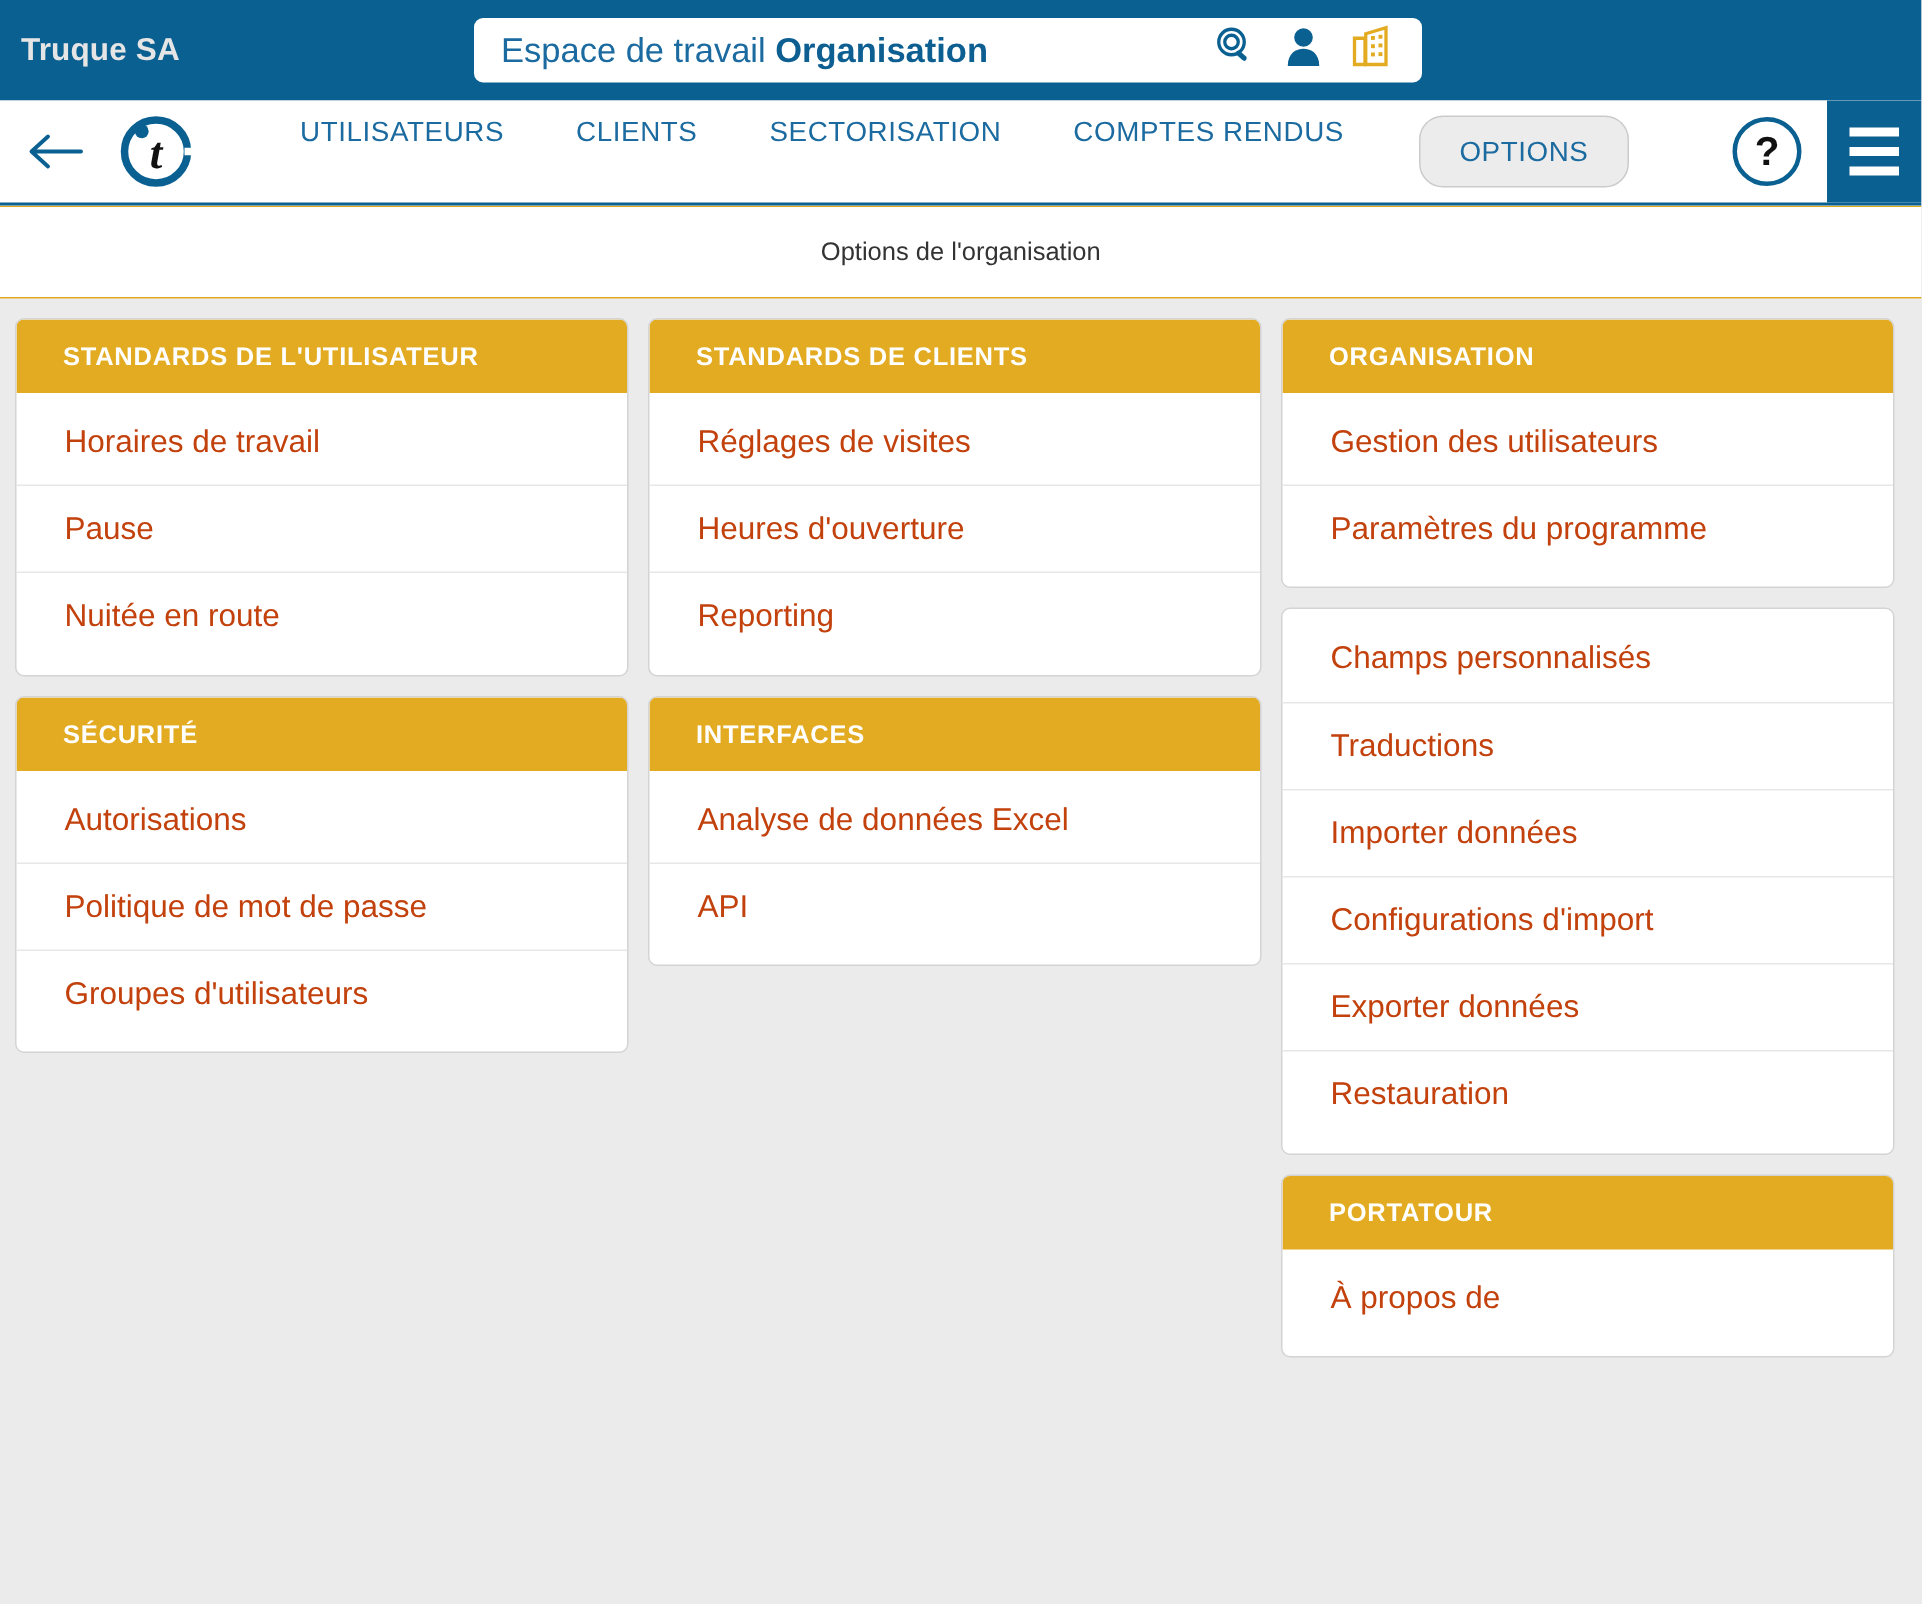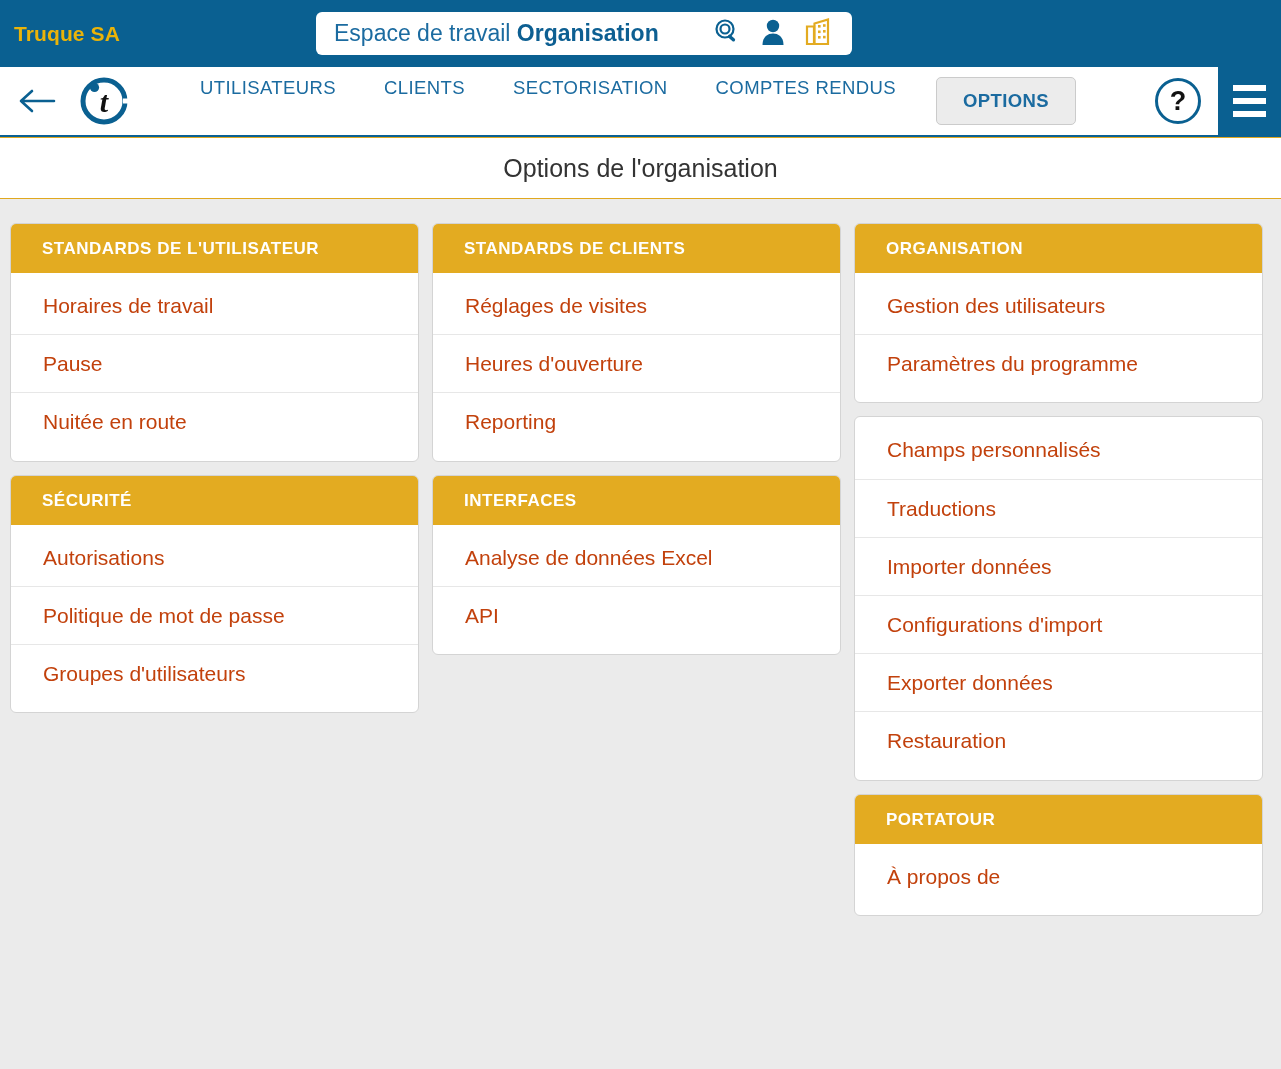--- a/index.html
+++ b/index.html
@@ -14,32 +14,32 @@
 
   
   .topbar {
     height: 67px;
     background: #0a6091;
     display: flex;
     align-items: center;
     position: relative;
   }
   .brand {
-    color: #eab308;
+    color: #e5e5e5;
     font-size: 21px;
     font-weight: bold;
     margin-left: 14px;
     letter-spacing: 0.1px;
     white-space: nowrap;
   }
   .searchbox {
     position: absolute;
     left: 316px;
     top: 12px;
-    width: 536px;
+    width: 632px;
     height: 43px;
     background: #ffffff;
     border-radius: 6px;
     display: flex;
     align-items: center;
     padding: 0 14px 0 18px;
   }
   .searchbox .ws-text {
     font-size: 23px;
     color: #1b6ba0;
@@ -72,24 +72,23 @@
     color: #1b6ba0;
     font-size: 18.5px;
     letter-spacing: 0.4px;
     padding: 0 24px;
     white-space: nowrap;
     cursor: pointer;
   }
   .navlink.active {
     background: #ececec;
     border: 1px solid #cbcbcb;
-    border-radius: 5px;
+    border-radius: 16px;
     padding: 12px 26px;
-    margin-left: 16px;
-    font-weight: bold;
+    margin-left: 26px;
   }
   .nav-right {
     position: absolute;
     right: 0; top: 0; bottom: 0;
     display: flex;
     align-items: center;
   }
   .help-btn {
     width: 46px; height: 46px;
     border: 3px solid #0a6091;
@@ -114,29 +113,29 @@
 
   
   .page-title-bar {
     background: #ffffff;
     border-top: 1px solid #e0a81f;
     border-bottom: 1px solid #e0a81f;
     height: 62px;
     display: flex; align-items: center; justify-content: center;
   }
   .page-title {
-    font-size: 25px;
+    font-size: 17px;
     color: #333333;
     font-weight: normal;
     margin: 0;
   }
 
   
   .content {
-    padding: 24px 10px 10px 10px;
+    padding: 13px 10px 10px 10px;
     display: flex;
     gap: 13px;
     align-items: flex-start;
     height: calc(1069px - 67px - 70px - 62px);
   }
   .col { width: 409px; display: flex; flex-direction: column; gap: 13px; }
 
   .card {
     background: #ffffff;
     border: 1px solid #d4d4d4;

